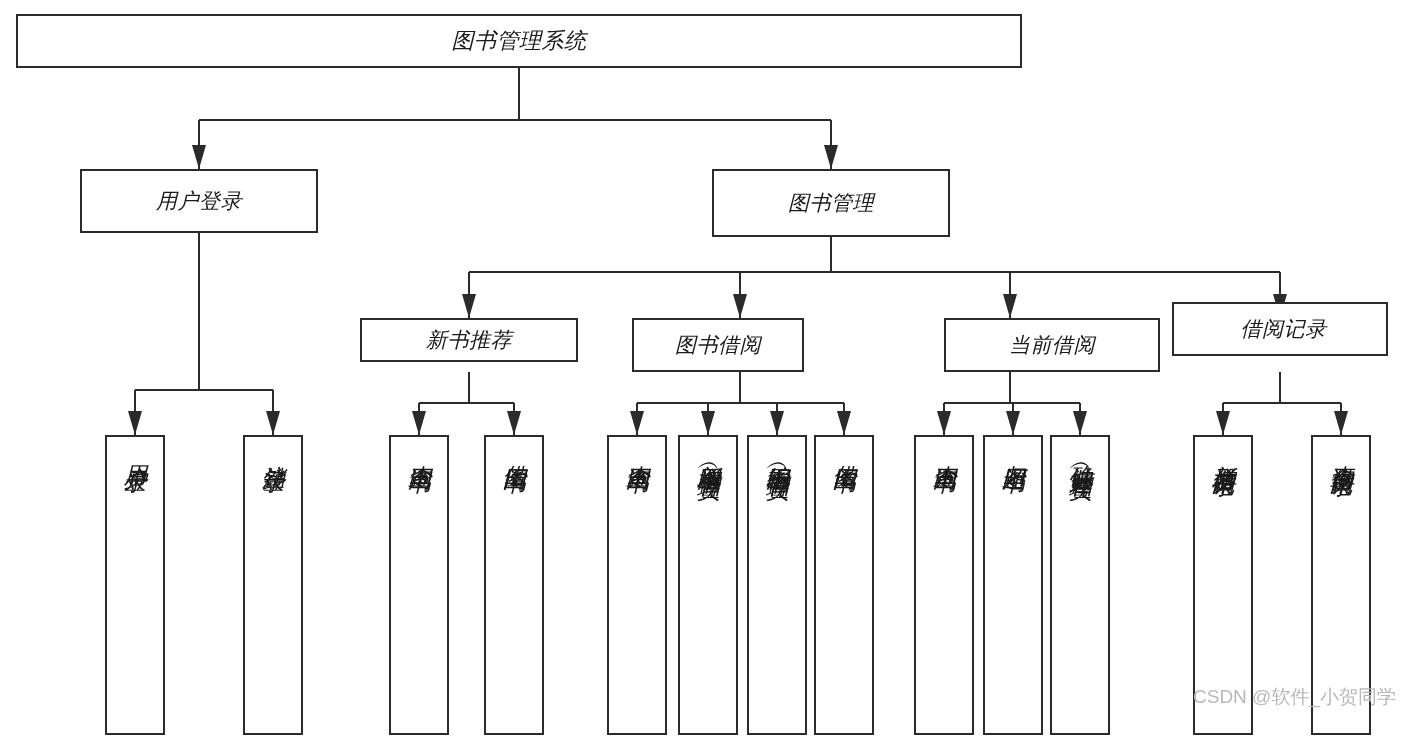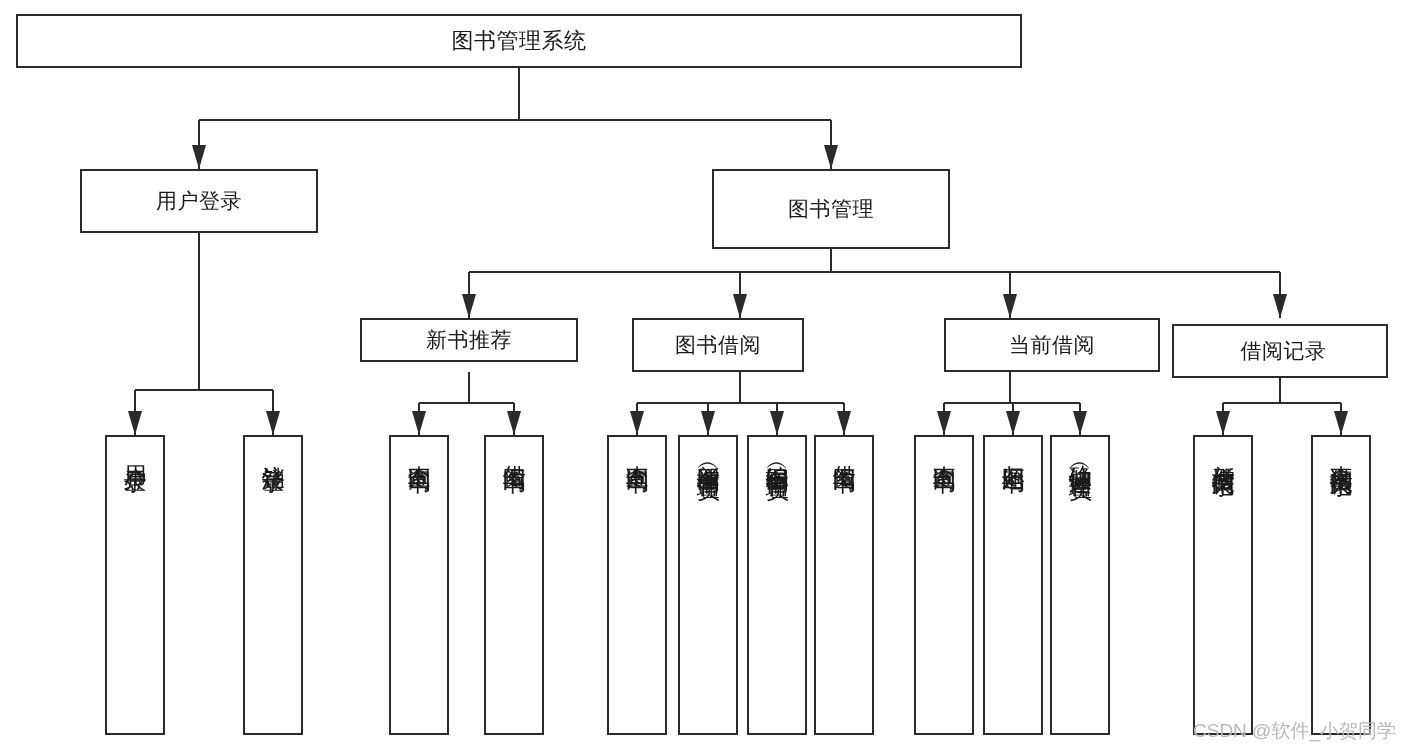--- a/index.html
+++ b/index.html
@@ -34,20 +34,21 @@
     display: flex;
     align-items: center;
     justify-content: center;
     color: #1a1a1a;
     z-index: 2;
   }
   .node .label {
     display: block;
     line-height: 1.18;
     letter-spacing: 0.5px;
+    font-style: italic;
   }
   
   .node.horiz .label {
     font-size: 21px;
     white-space: nowrap;
   }
   .node.root .label {
     font-size: 22px;
   }
   
@@ -133,33 +134,33 @@
       <path d="M 1334 411 L 1341 435 L 1348 411 Z" fill="#2b2b2b"></path>
     </svg>
 
   <div id="node-layer">
       <div class="node horiz root" style="left: 16px; top: 14px; width: 1006px; height: 54px;">
         <span class="label">图书管理系统</span>
       </div>
       <div class="node horiz" style="left: 80px; top: 169px; width: 238px; height: 64px;">
         <span class="label">用户登录</span>
       </div>
-      <div class="node horiz" style="left: 712px; top: 169px; width: 238px; height: 80px;">
+      <div class="node horiz" style="left: 712px; top: 169px; width: 238px; height: 68px;">
         <span class="label">图书管理</span>
       </div>
       <div class="node horiz" style="left: 360px; top: 318px; width: 218px; height: 44px;">
         <span class="label">新书推荐</span>
       </div>
       <div class="node horiz" style="left: 632px; top: 318px; width: 172px; height: 54px;">
         <span class="label">图书借阅</span>
       </div>
       <div class="node horiz" style="left: 944px; top: 318px; width: 216px; height: 54px;">
         <span class="label">当前借阅</span>
       </div>
-      <div class="node horiz" style="left: 1172px; top: 324px; width: 216px; height: 54px; padding-left: 7px;">
+      <div class="node horiz" style="left: 1172px; top: 302px; width: 216px; height: 54px; padding-left: 7px;">
         <span class="label">借阅记录</span>
       </div>
       <div class="node vert" style="left: 105px; top: 435px; width: 60px; height: 300px;">
         <span class="label">用户登录</span>
       </div>
       <div class="node vert" style="left: 243px; top: 435px; width: 60px; height: 300px;">
         <span class="label">注销登录</span>
       </div>
       <div class="node vert" style="left: 389px; top: 435px; width: 60px; height: 300px;">
         <span class="label">查询图书</span>
@@ -189,15 +190,15 @@
         <span class="label">确认归还（管理员）</span>
       </div>
       <div class="node vert" style="left: 1193px; top: 435px; width: 60px; height: 300px;">
         <span class="label">新增借阅记录</span>
       </div>
       <div class="node vert" style="left: 1311px; top: 435px; width: 60px; height: 300px;">
         <span class="label">查询借阅记录</span>
       </div>
     </div>
 
-  <div class="watermark" style="left: 1193px; top: 718px;">CSDN @软件_小贺同学</div>
+  <div class="watermark" style="left: 1193px; top: 684px;">CSDN @软件_小贺同学</div>
 
 </div>
 
 </body></html>

